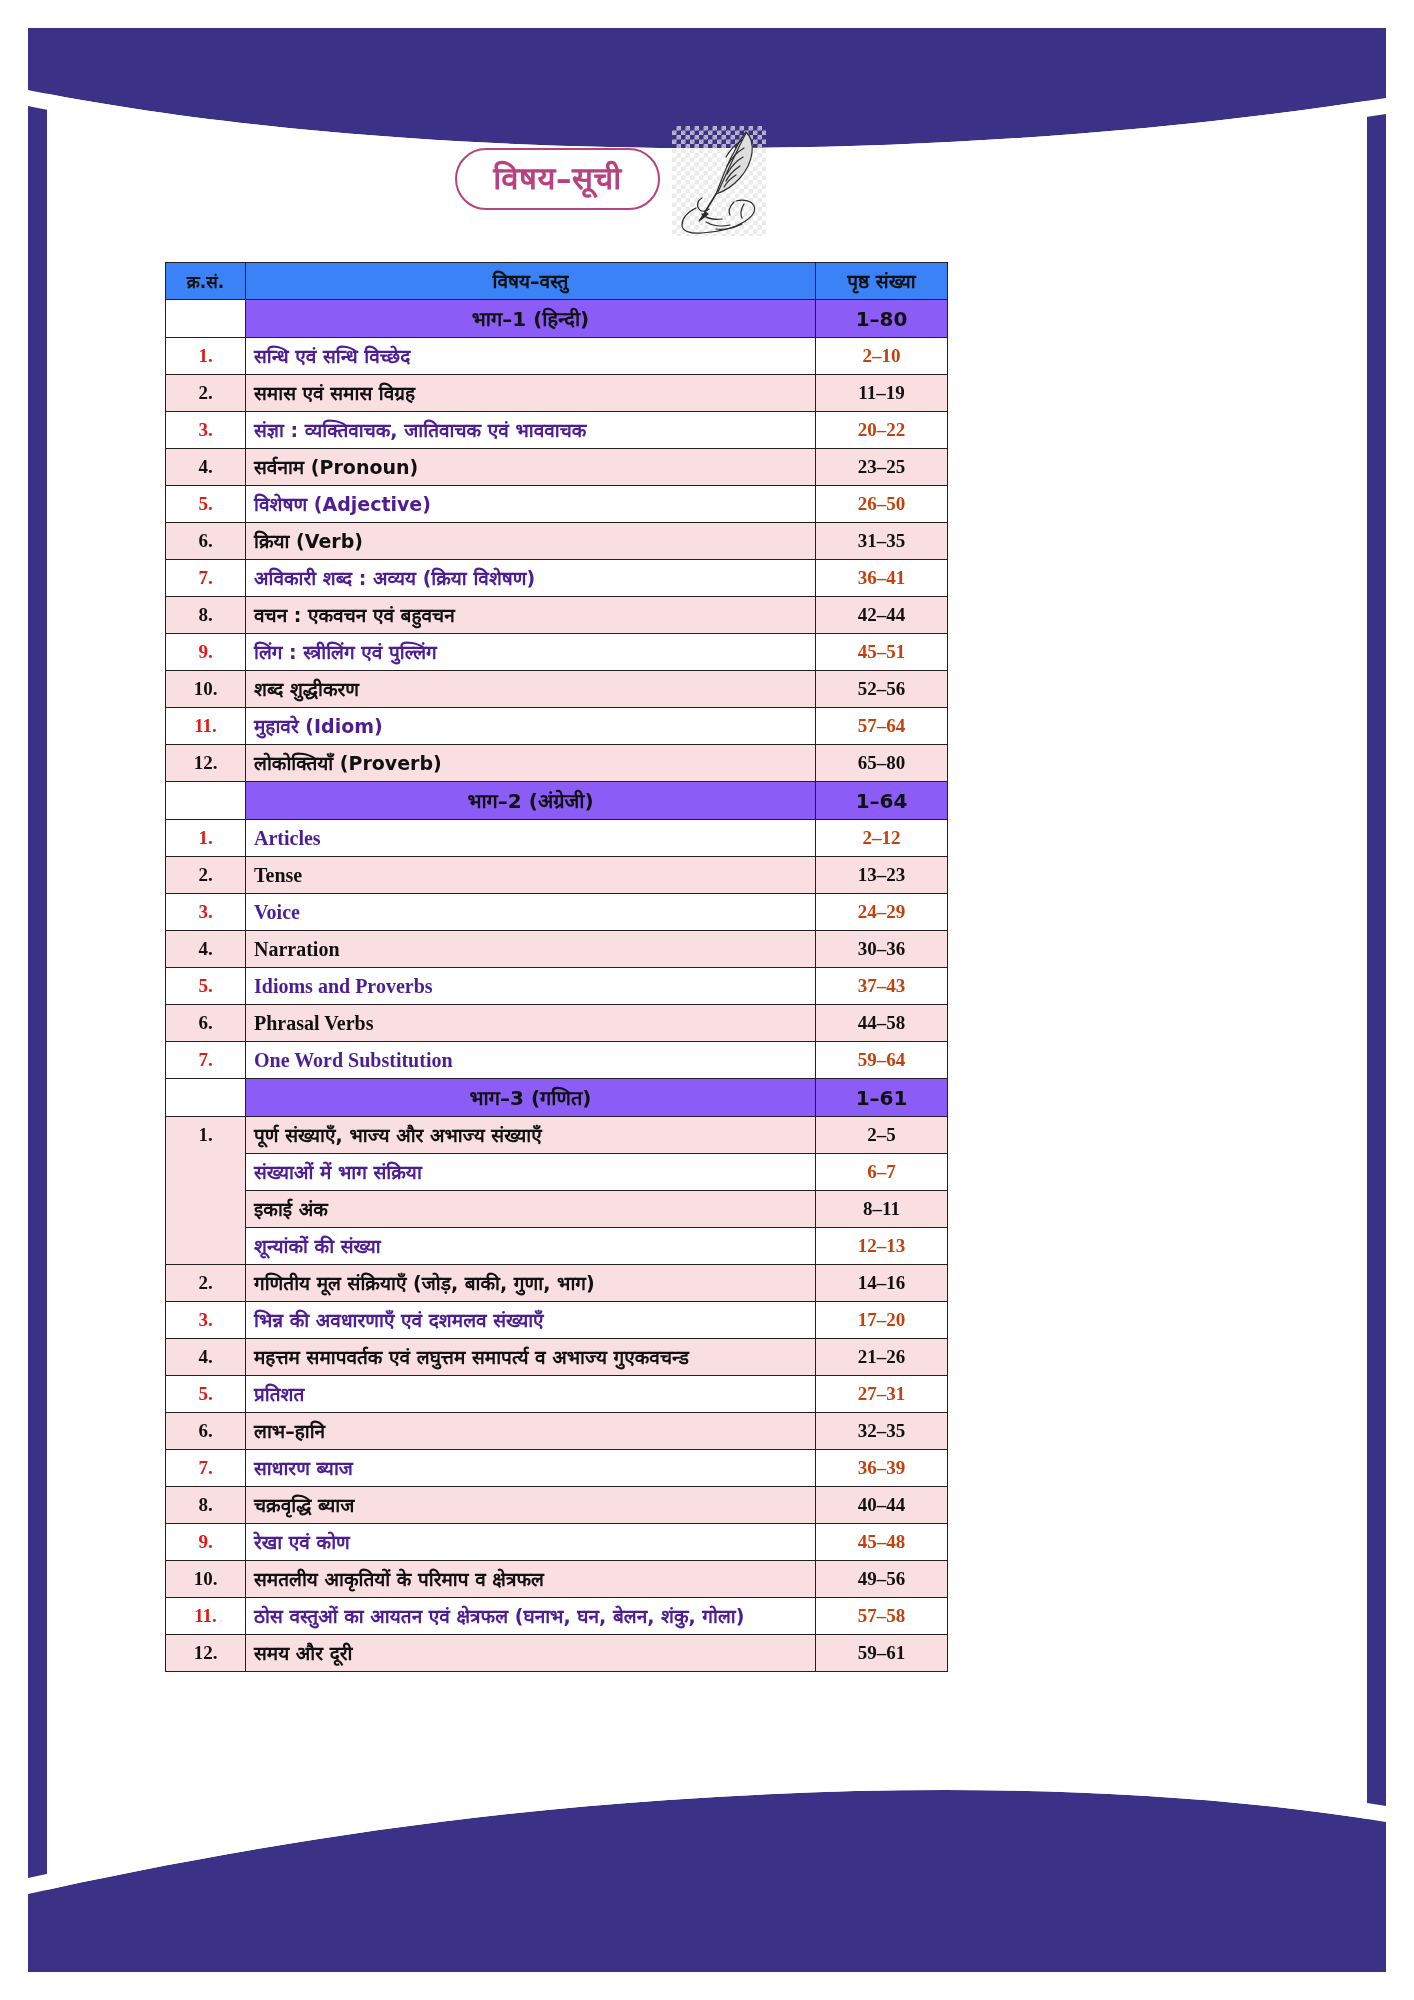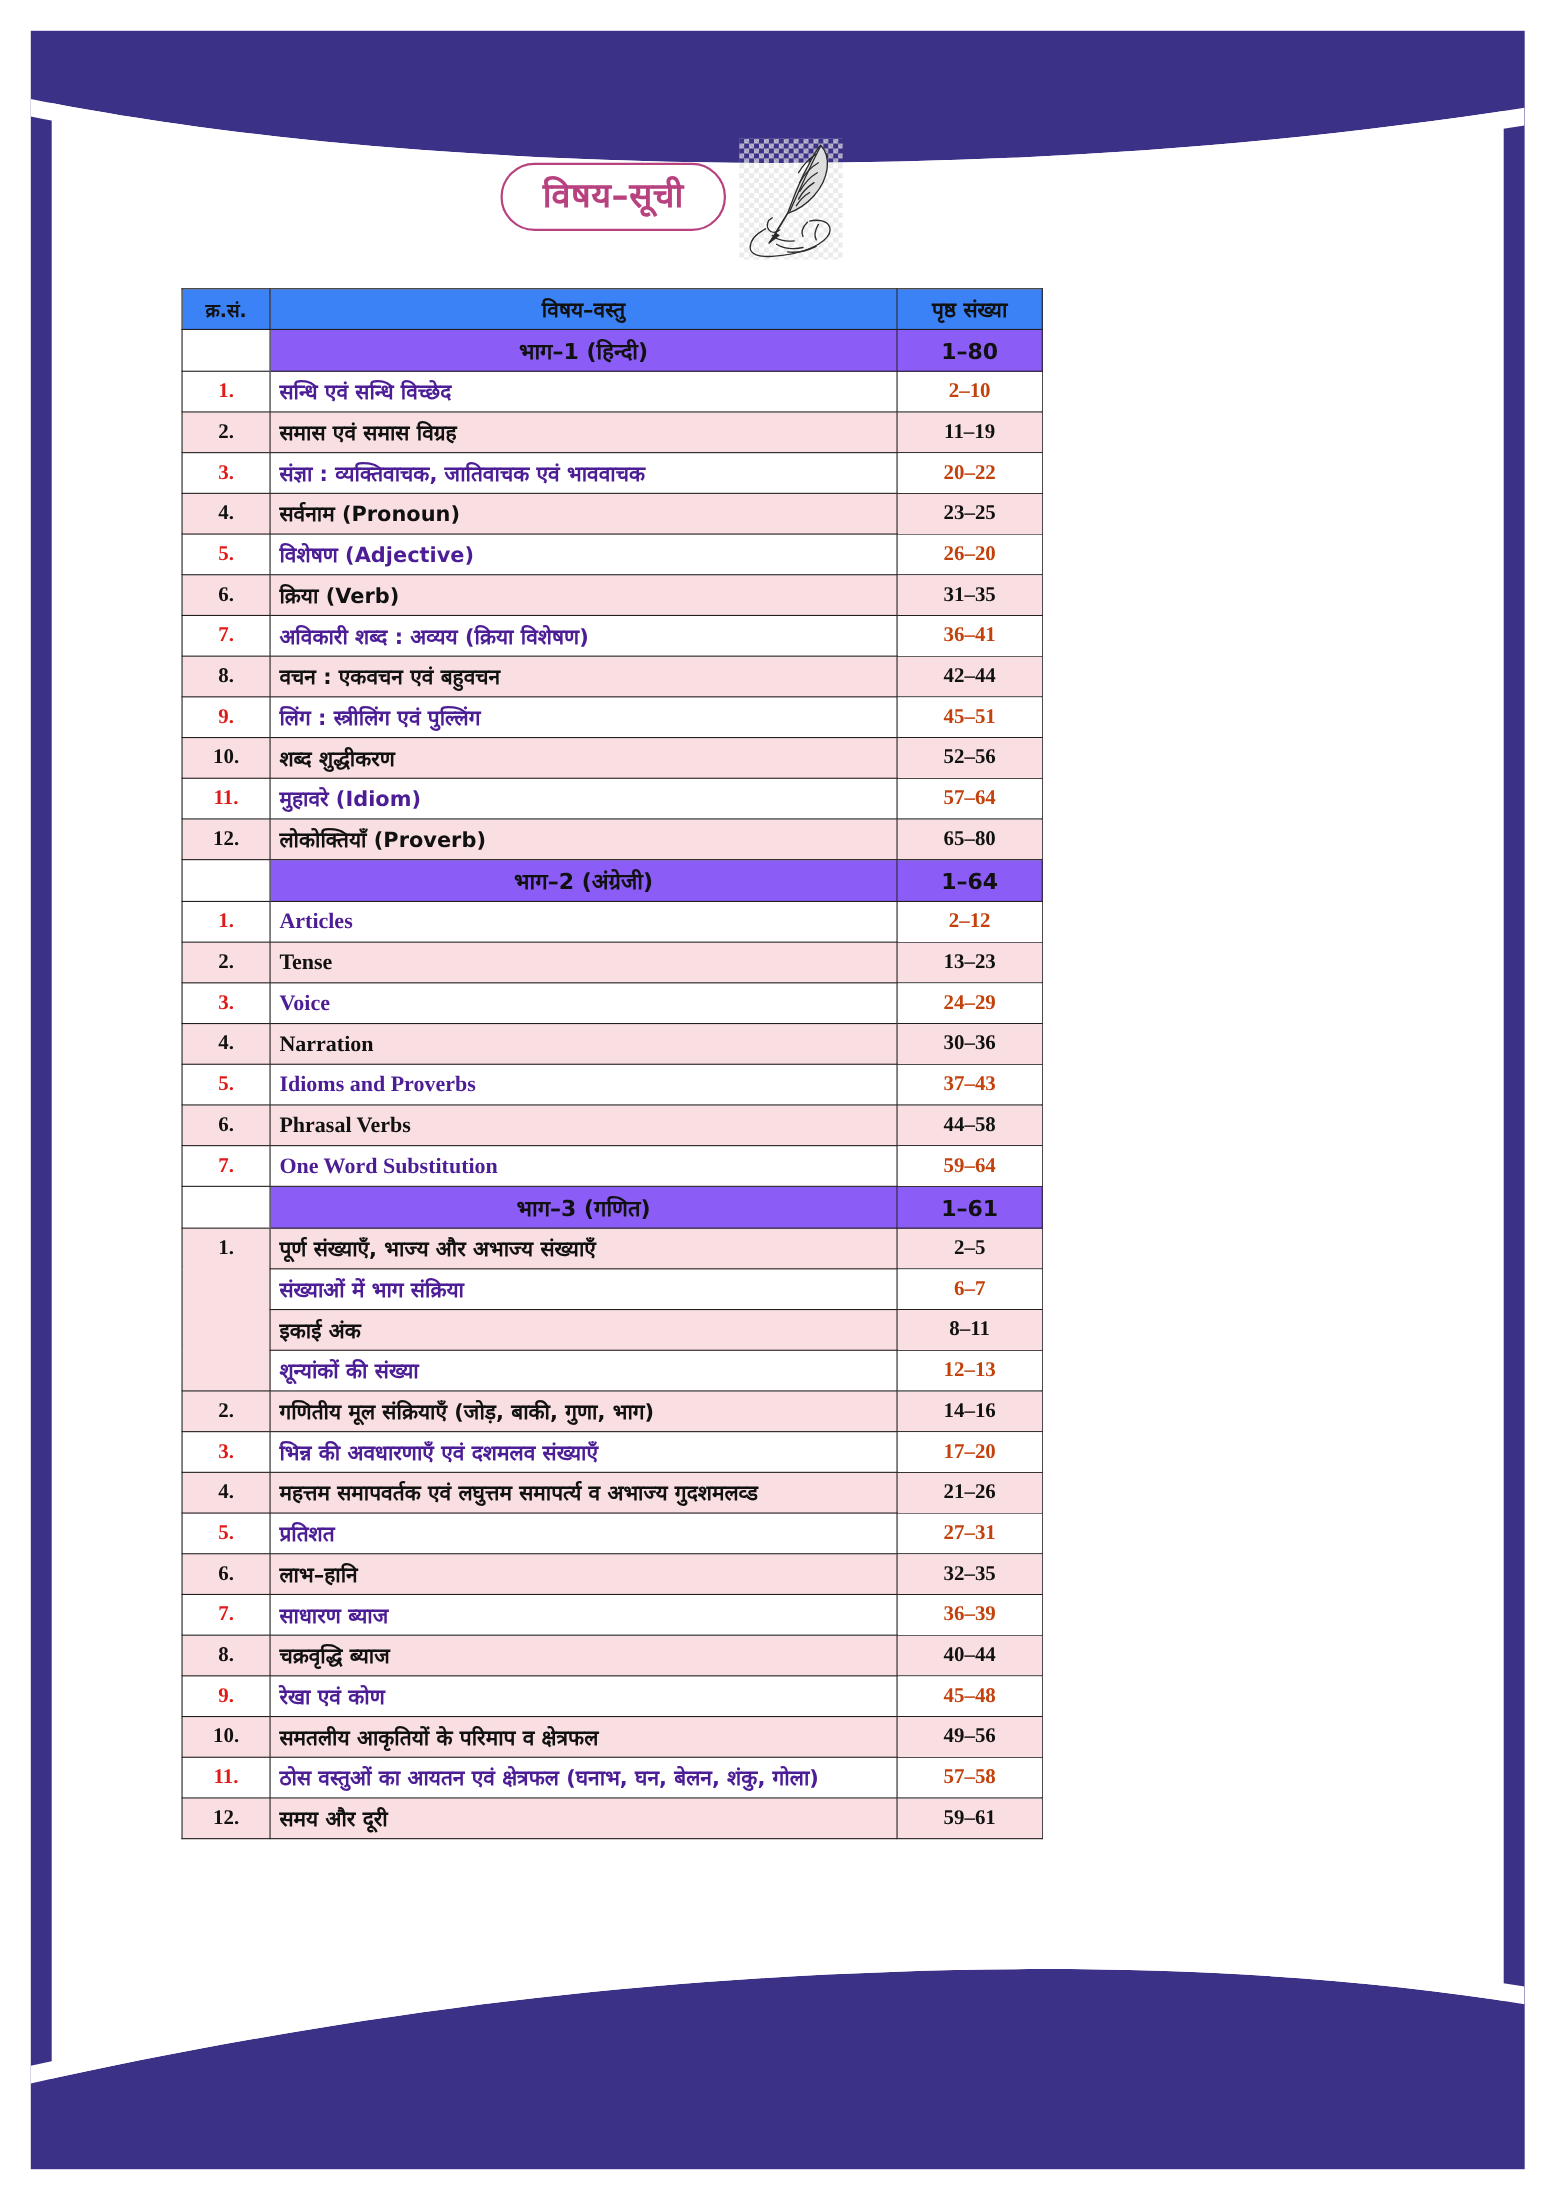--- a/index.html
+++ b/index.html
@@ -196,21 +196,21 @@
             <td class="page">20–22</td>
           </tr>
           <tr class="pink">
             <td class="num">4.</td>
             <td class="topic">सर्वनाम (Pronoun)</td>
             <td class="page">23–25</td>
           </tr>
           <tr class="white">
             <td class="num">5.</td>
             <td class="topic">विशेषण (Adjective)</td>
-            <td class="page">26–20</td>
+            <td class="page">26–50</td>
           </tr>
           <tr class="pink">
             <td class="num">6.</td>
             <td class="topic">क्रिया (Verb)</td>
             <td class="page">31–35</td>
           </tr>
           <tr class="white">
             <td class="num">7.</td>
             <td class="topic">अविकारी शब्द : अव्यय (क्रिया विशेषण)</td>
             <td class="page">36–41</td>
@@ -307,21 +307,21 @@
             <td class="topic">गणितीय मूल संक्रियाएँ (जोड़, बाकी, गुणा, भाग)</td>
             <td class="page">14–16</td>
           </tr>
           <tr class="white">
             <td class="num">3.</td>
             <td class="topic">भिन्न की अवधारणाएँ एवं दशमलव संख्याएँ</td>
             <td class="page">17–20</td>
           </tr>
           <tr class="pink">
             <td class="num">4.</td>
-            <td class="topic">महत्तम समापवर्तक एवं लघुत्तम समापर्त्य व अभाज्य गुदशमलव्ड</td>
+            <td class="topic">महत्तम समापवर्तक एवं लघुत्तम समापर्त्य व अभाज्य गुएकवचन्ड</td>
             <td class="page">21–26</td>
           </tr>
           <tr class="white">
             <td class="num">5.</td>
             <td class="topic">प्रतिशत</td>
             <td class="page">27–31</td>
           </tr>
           <tr class="pink">
             <td class="num">6.</td>
             <td class="topic">लाभ–हानि</td>

